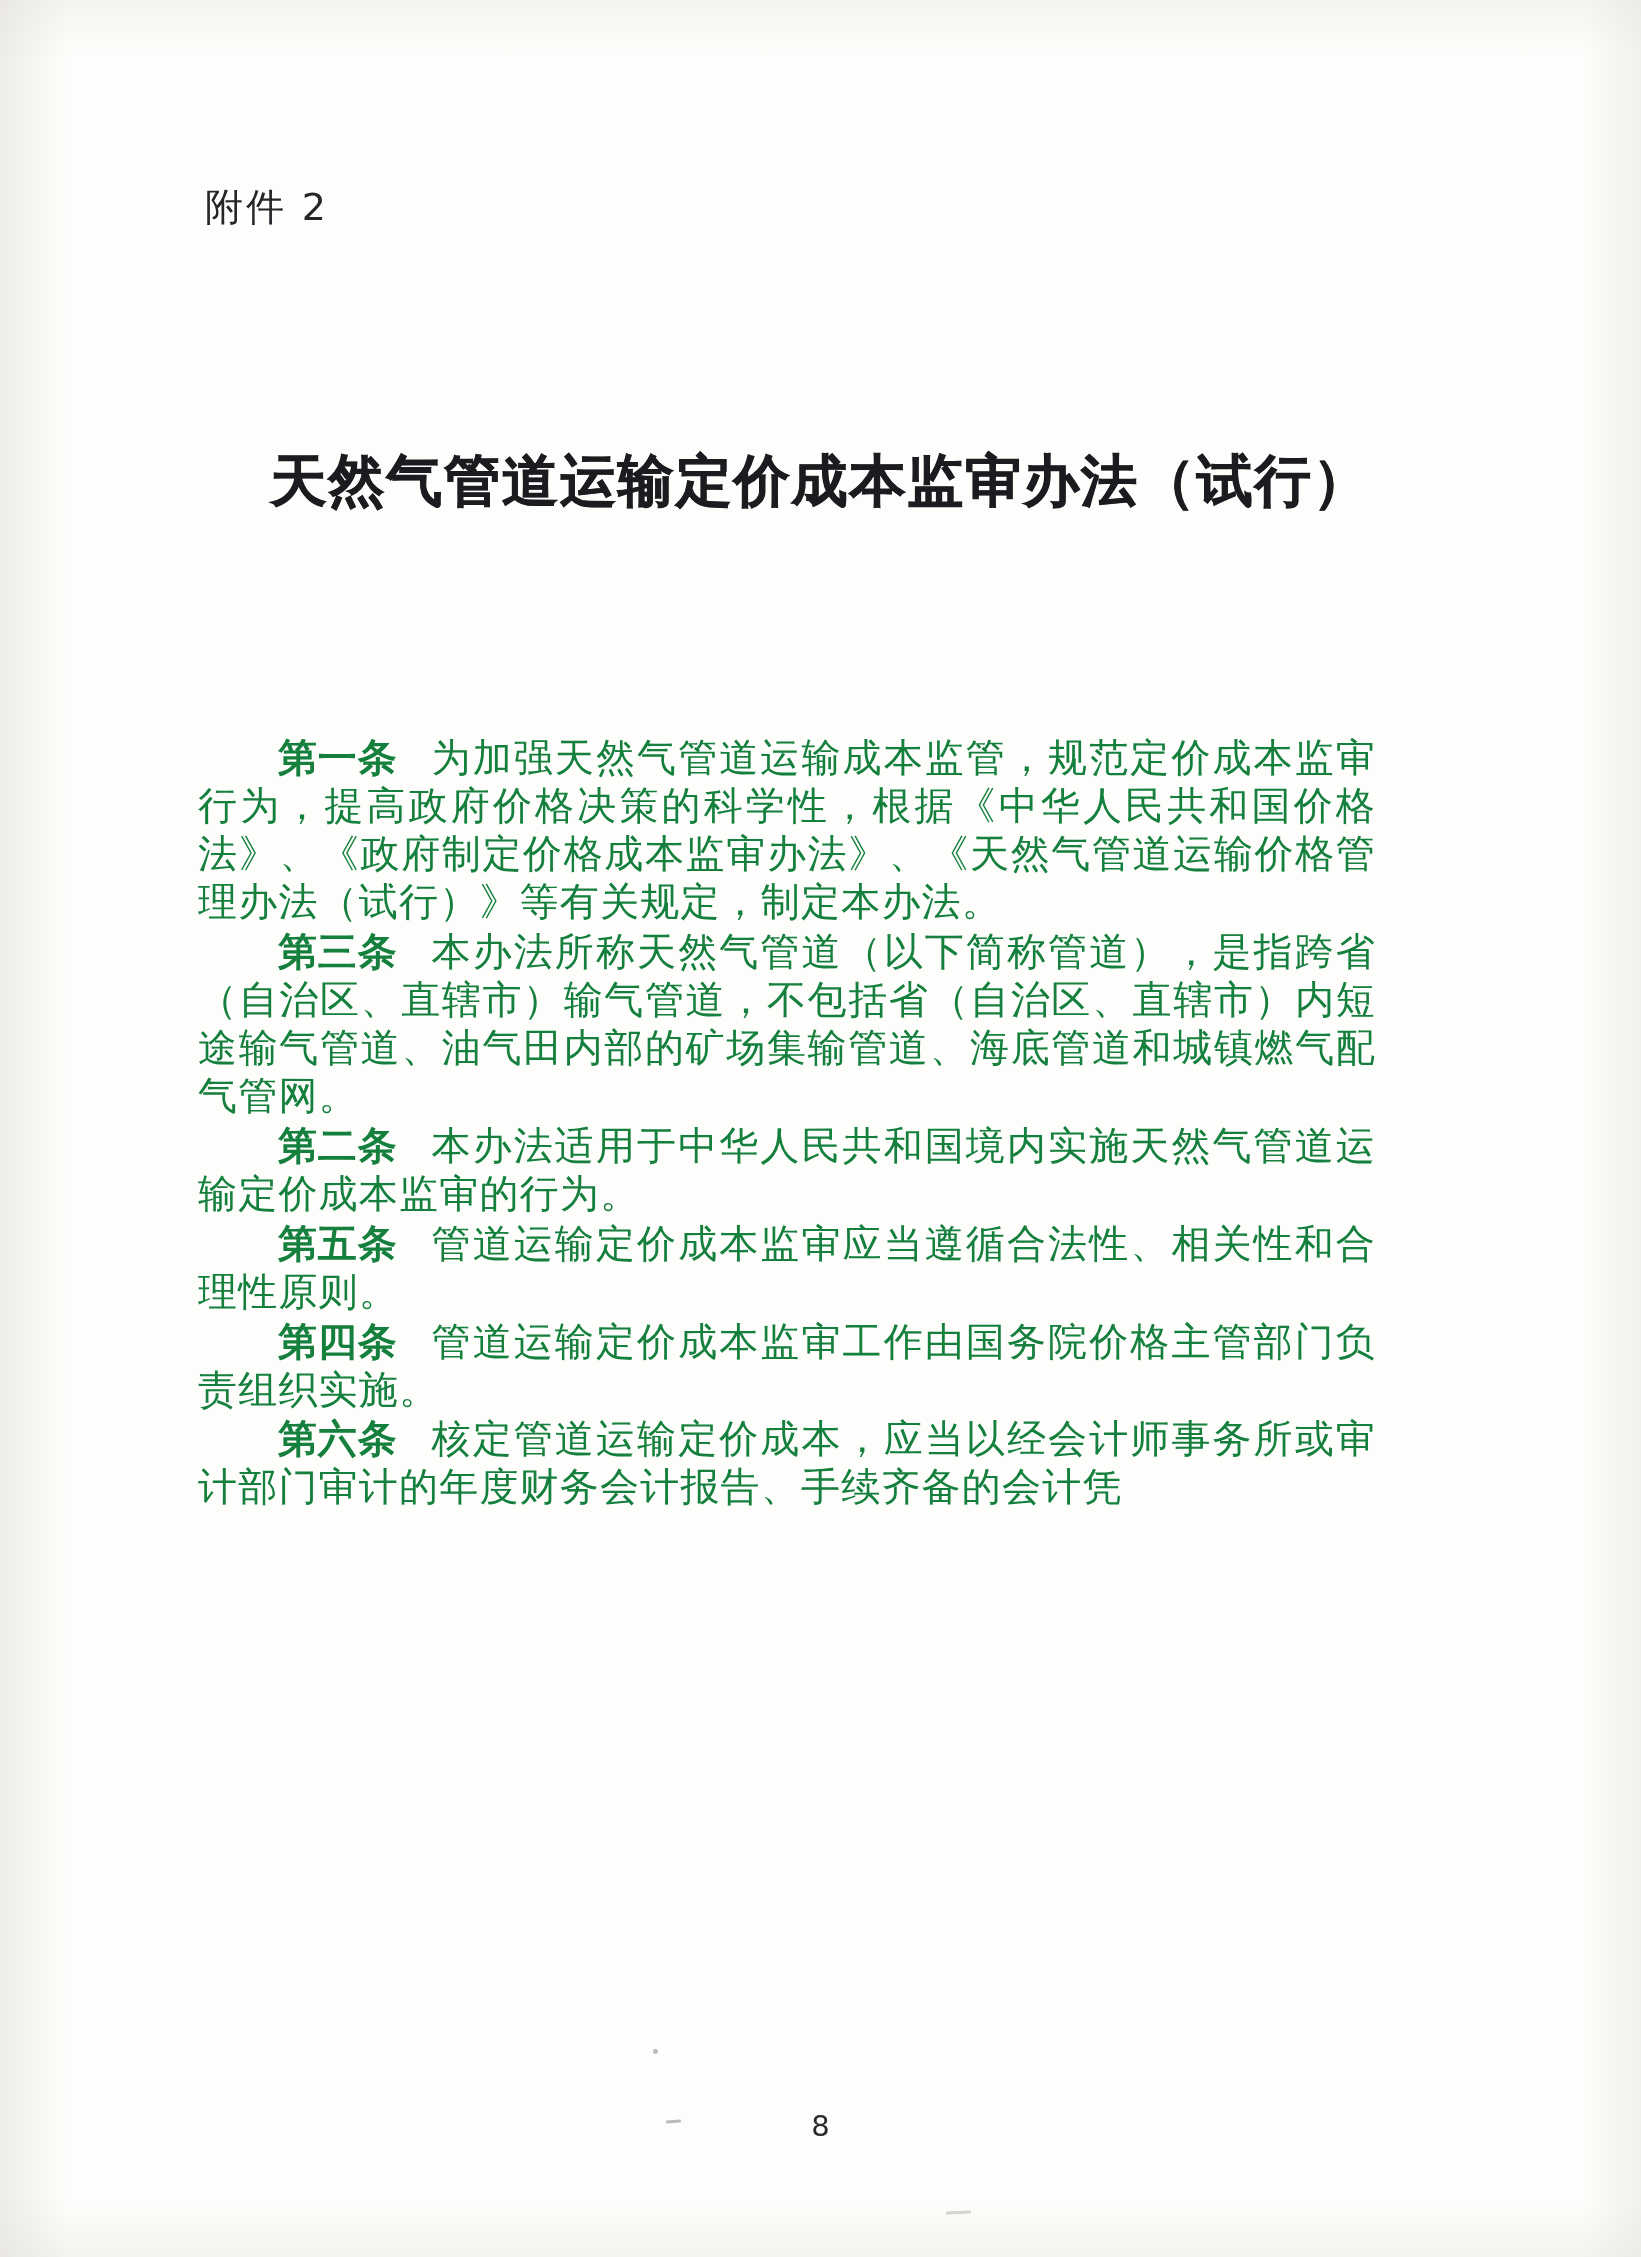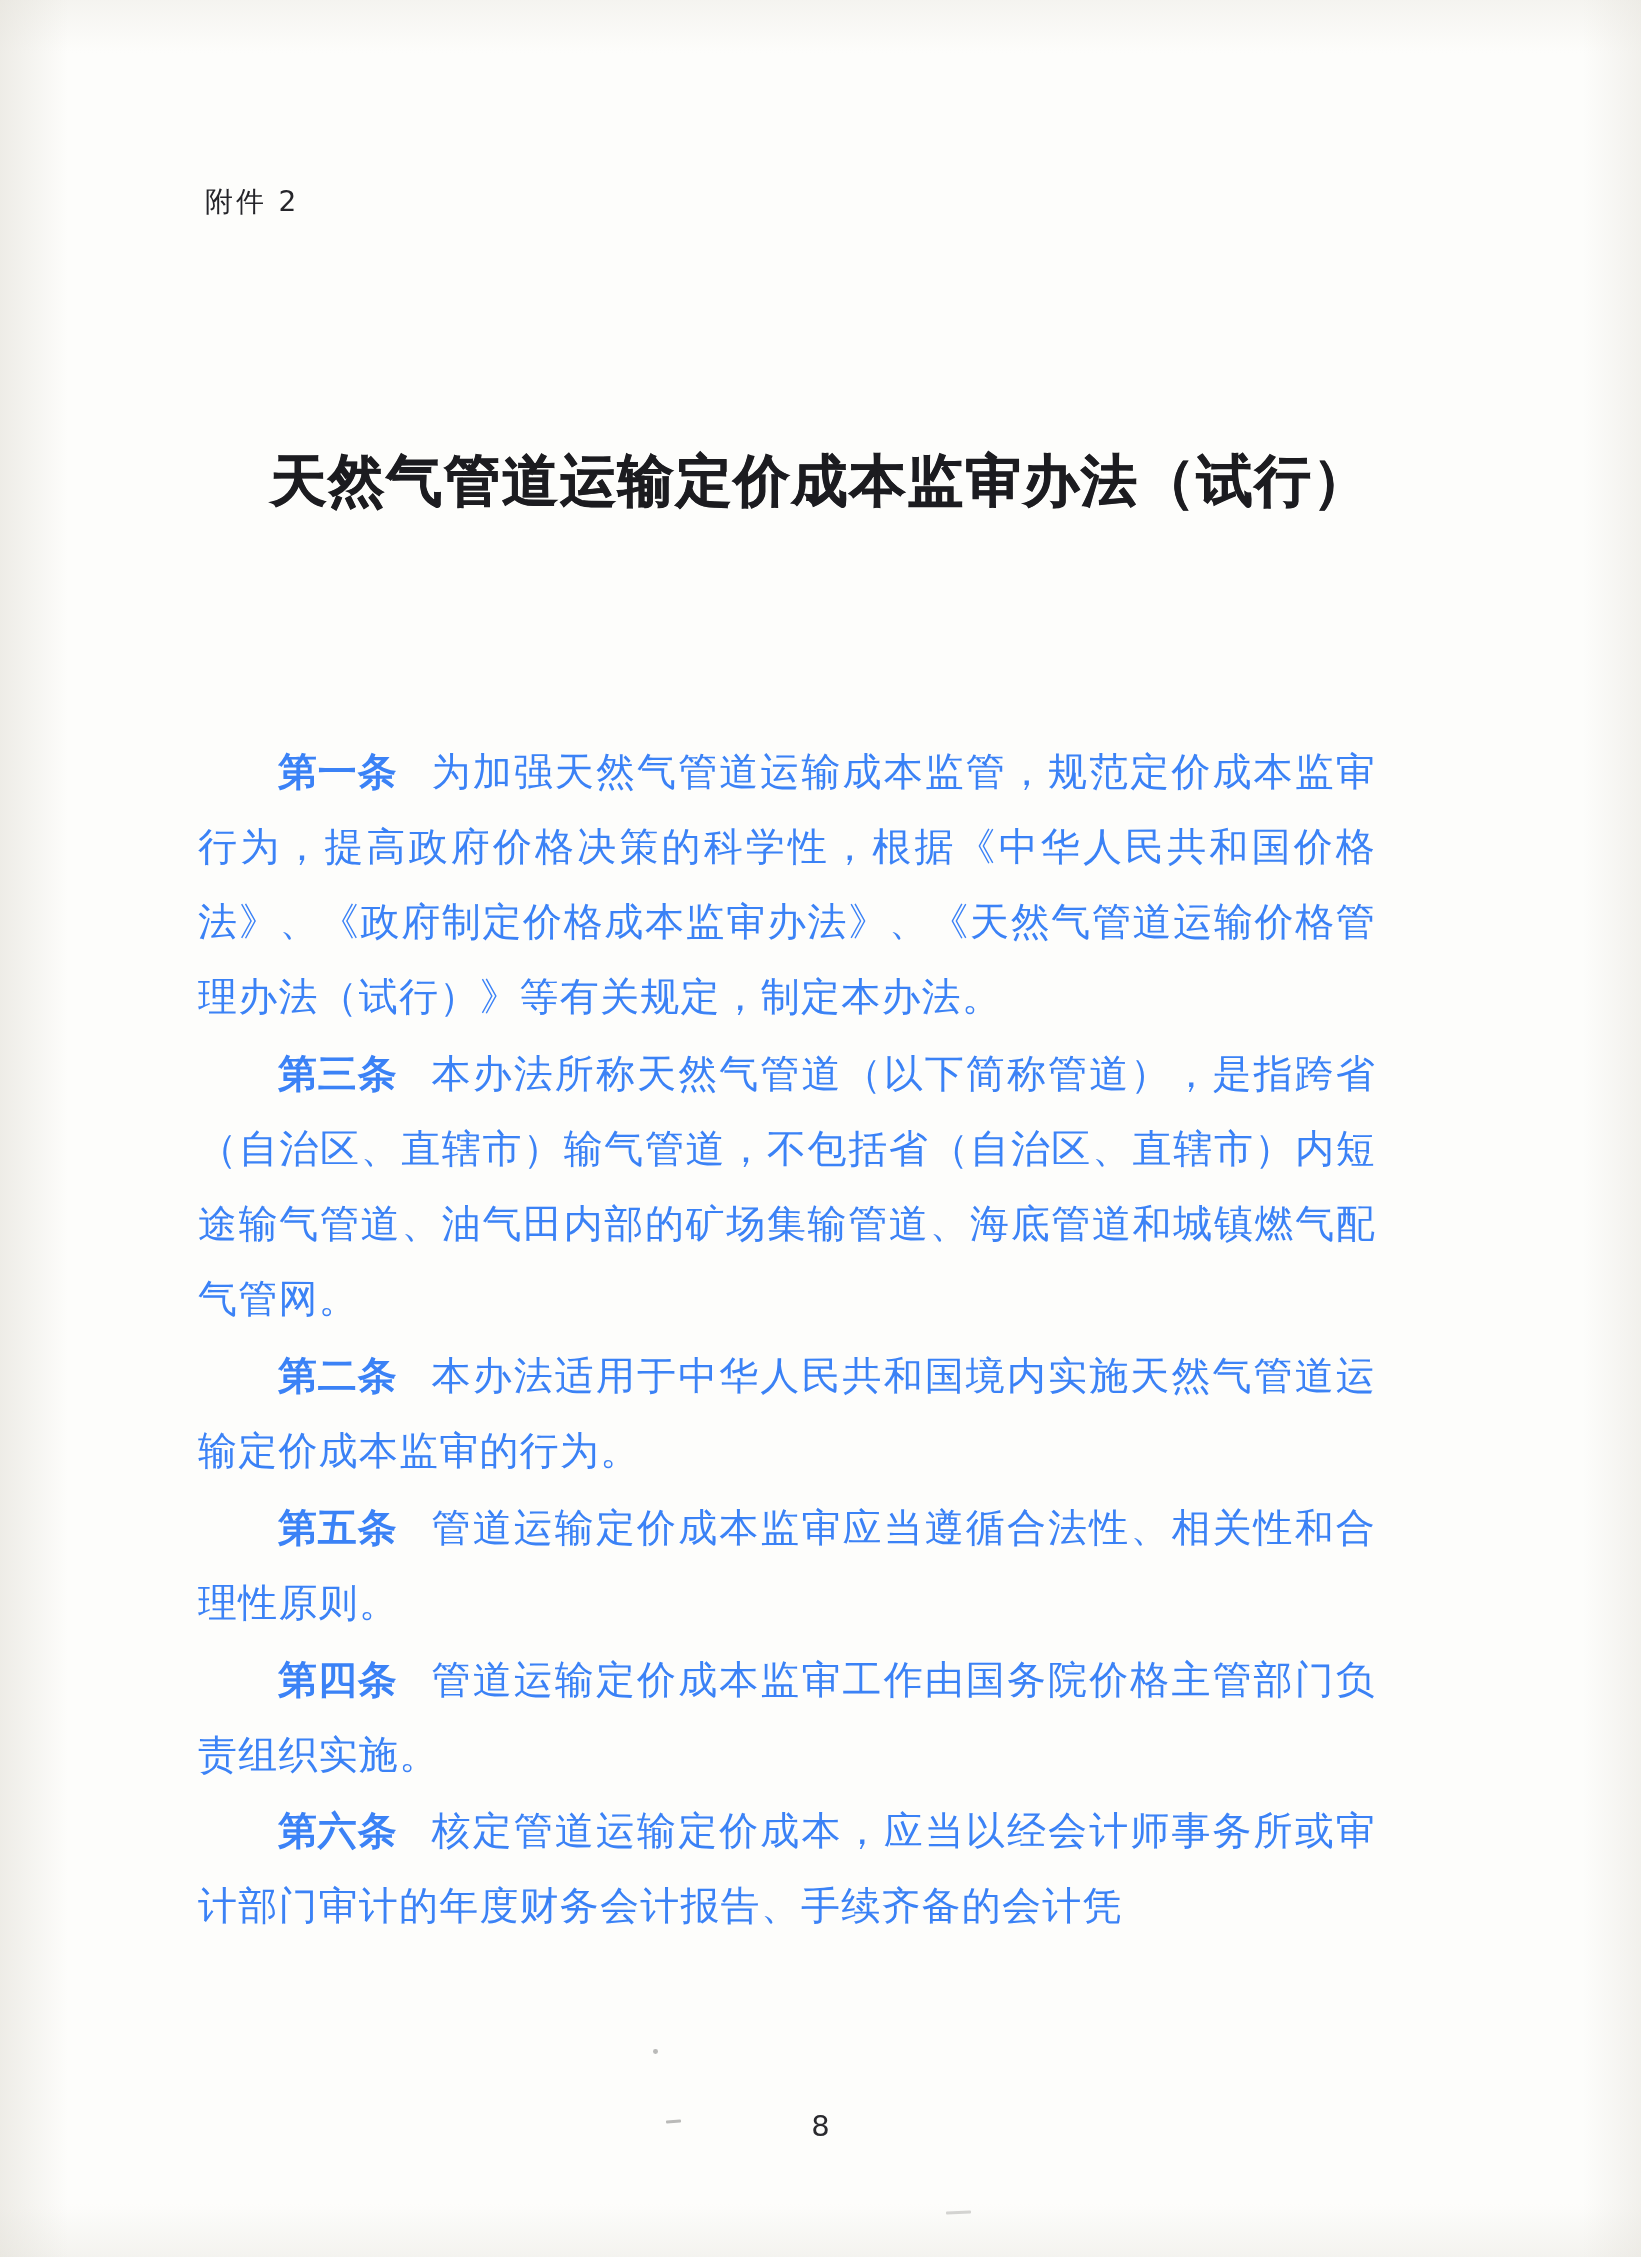--- a/index.html
+++ b/index.html
@@ -33,21 +33,21 @@
     left: 0;
     top: 0;
     width: 1641px;
     height: 2257px;
   }
 
   .attachment-label {
     position: absolute;
     left: 205px;
     top: 185px;
-    font-size: 28px;
+    font-size: 38px;
     line-height: 1.2;
     color: #25252a;
     letter-spacing: 2.9px;
     font-family: "DejaVu Sans", "Liberation Sans", sans-serif;
     font-weight: 400;
   }
 
   .doc-title {
     position: absolute;
     left: 0;
@@ -81,22 +81,22 @@
 
   .body-block {
     position: absolute;
     left: 198px;
     top: 734px;
     width: 1178px;
   }
 
   .article {
     font-size: 39px;
-    line-height: 75px;
-    color: #3b82f6;
+    line-height: 48px;
+    color: #15803d;
     text-align: justify;
     text-justify: inter-character;
     letter-spacing: 1.2px;
     margin: 0 0 1.9px 0;
     font-family: "DejaVu Sans", "Liberation Sans", sans-serif;
   }
   .article .indent {
     display: inline-block;
     width: 79px;
   }

